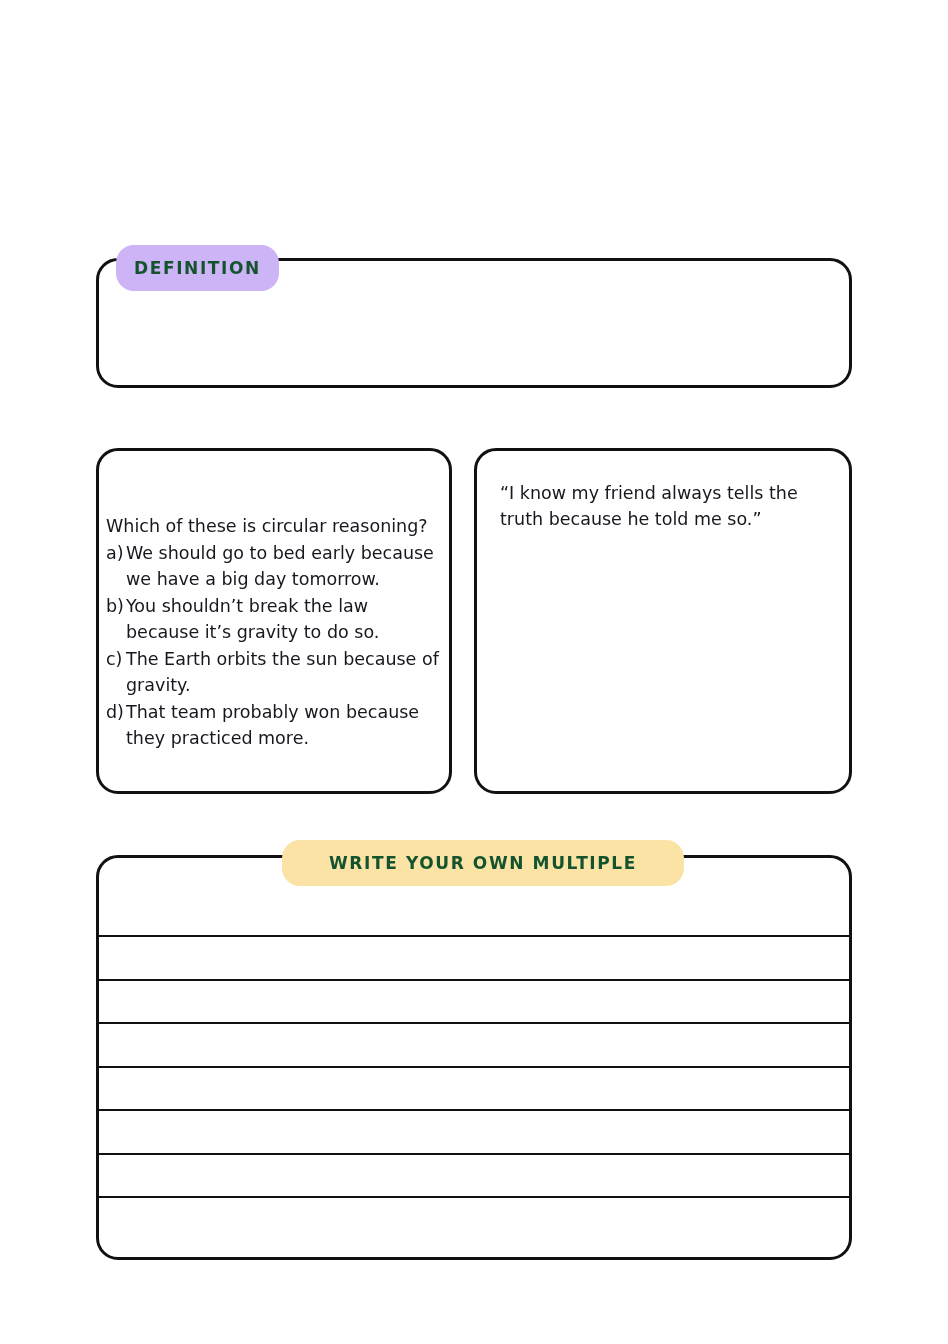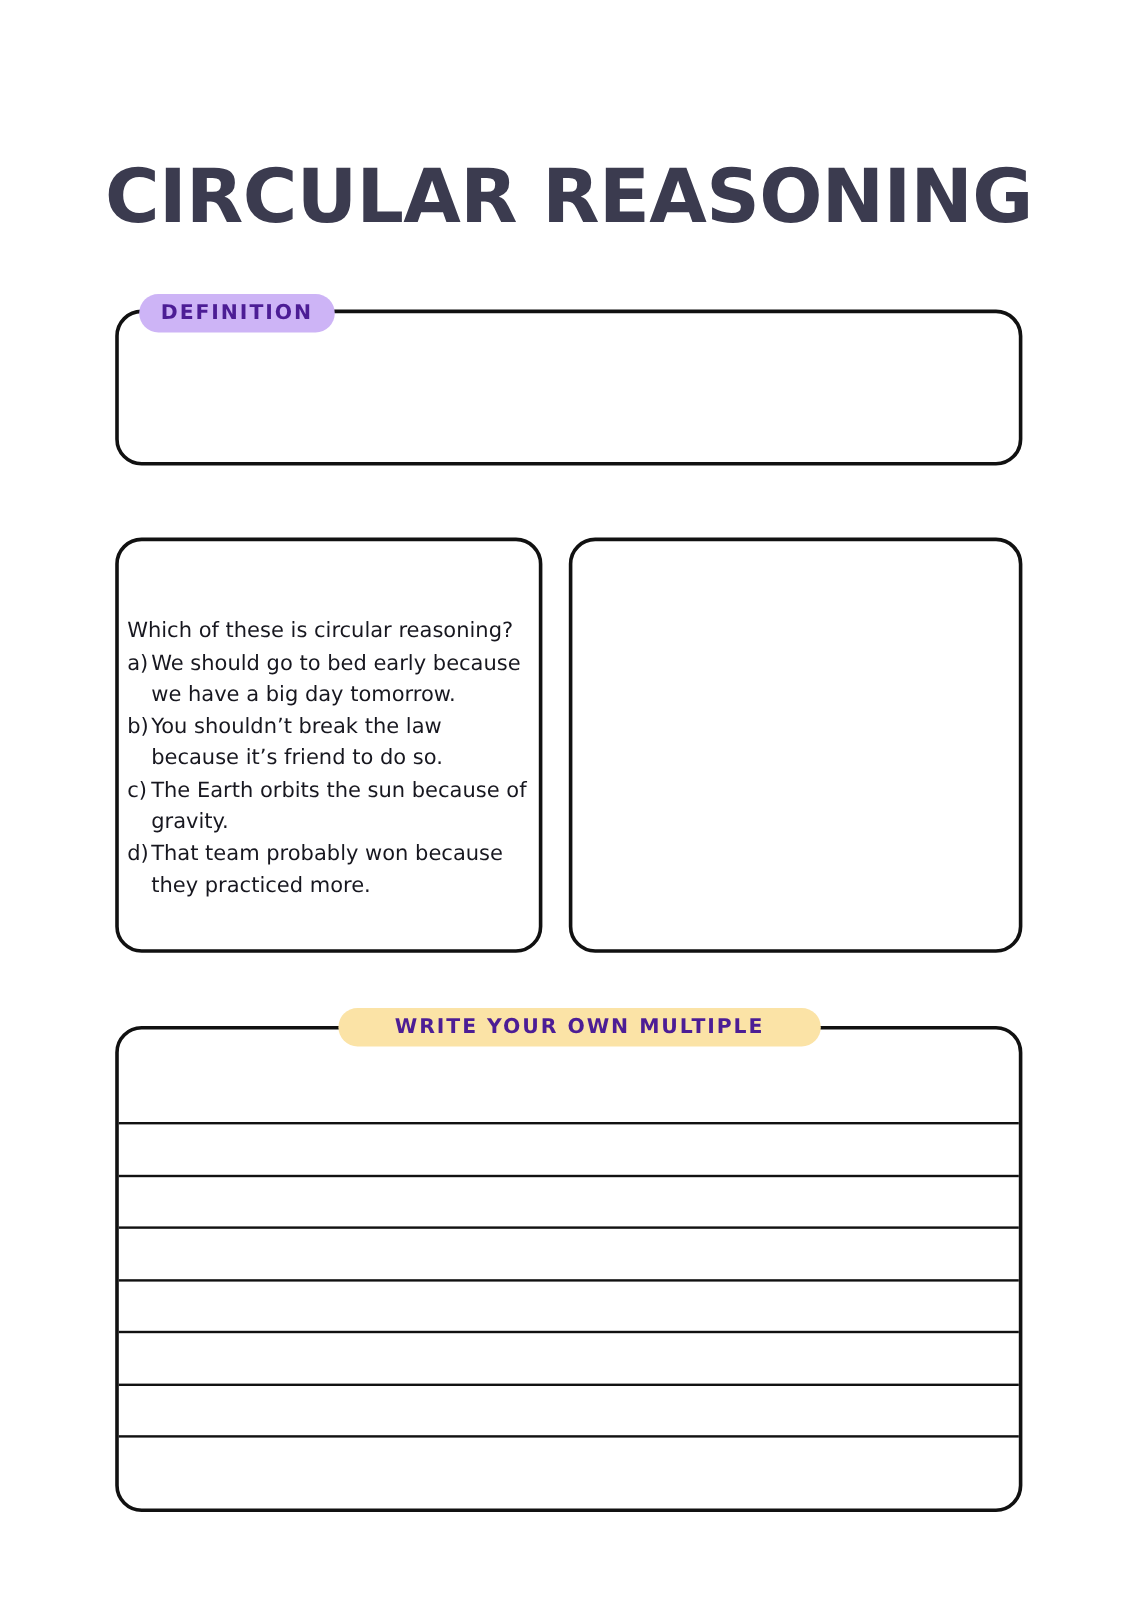--- a/index.html
+++ b/index.html
@@ -77,25 +77,25 @@
   }
 
   
   .pill {
     position: absolute;
     border-radius: 18px;
     font-family: "DejaVu Sans", sans-serif;
     font-weight: bold;
     font-size: 17px;
     letter-spacing: 1.6px;
-    color: #4c1d95;
+    color: #14532d;
     display: flex;
     align-items: center;
     justify-content: center;
-    height: 32px;
+    height: 46px;
     padding: 0 18px;
     box-sizing: border-box;
     z-index: 5;
     white-space: nowrap;
   }
 
   
   #definition-box { left: 96px; top: 258px; width: 756px; height: 130px; }
   #definition-pill { left: 116px; top: 245px; background: #cdb4f6; }
 
@@ -152,47 +152,47 @@
     height: 0;
     border-top: 2px solid #111111;
   }
 </style>
 </head>
 <body>
 
 <div class="page">
 
 
-  <div class="title">CIRCULAR REASONING</div>
 
   <div class="box" id="definition-box"></div>
   <div class="pill" id="definition-pill">DEFINITION</div>
 
   <div class="box" id="mc-box"></div>
   <div id="mc-body">
     <div class="q">Which of these is circular reasoning?</div>
     <div class="opt">
       <span class="mark">a)</span>
       <span class="txt">We should go to bed early because we have a big day tomorrow.</span>
     </div>
     <div class="opt">
       <span class="mark">b)</span>
-      <span class="txt">You shouldn’t break the law because it’s friend to do so.</span>
+      <span class="txt">You shouldn’t break the law because it’s gravity to do so.</span>
     </div>
     <div class="opt">
       <span class="mark">c)</span>
       <span class="txt">The Earth orbits the sun because of gravity.</span>
     </div>
     <div class="opt">
       <span class="mark">d)</span>
       <span class="txt">That team probably won because they practiced more.</span>
     </div>
   </div>
 
   <div class="box" id="reply-box"></div>
+  <div id="reply-body">“I know my friend always tells the truth because he told me so.”</div>
 
   <div class="box" id="write-box"></div>
   <div class="pill" id="write-pill">WRITE YOUR OWN MULTIPLE</div>
   <div class="write-lines" id="write-lines">
       <div class="ln" style="top: 80px;"></div>
       <div class="ln" style="top: 123.571px;"></div>
       <div class="ln" style="top: 167.143px;"></div>
       <div class="ln" style="top: 210.714px;"></div>
       <div class="ln" style="top: 254.286px;"></div>
       <div class="ln" style="top: 297.857px;"></div>

